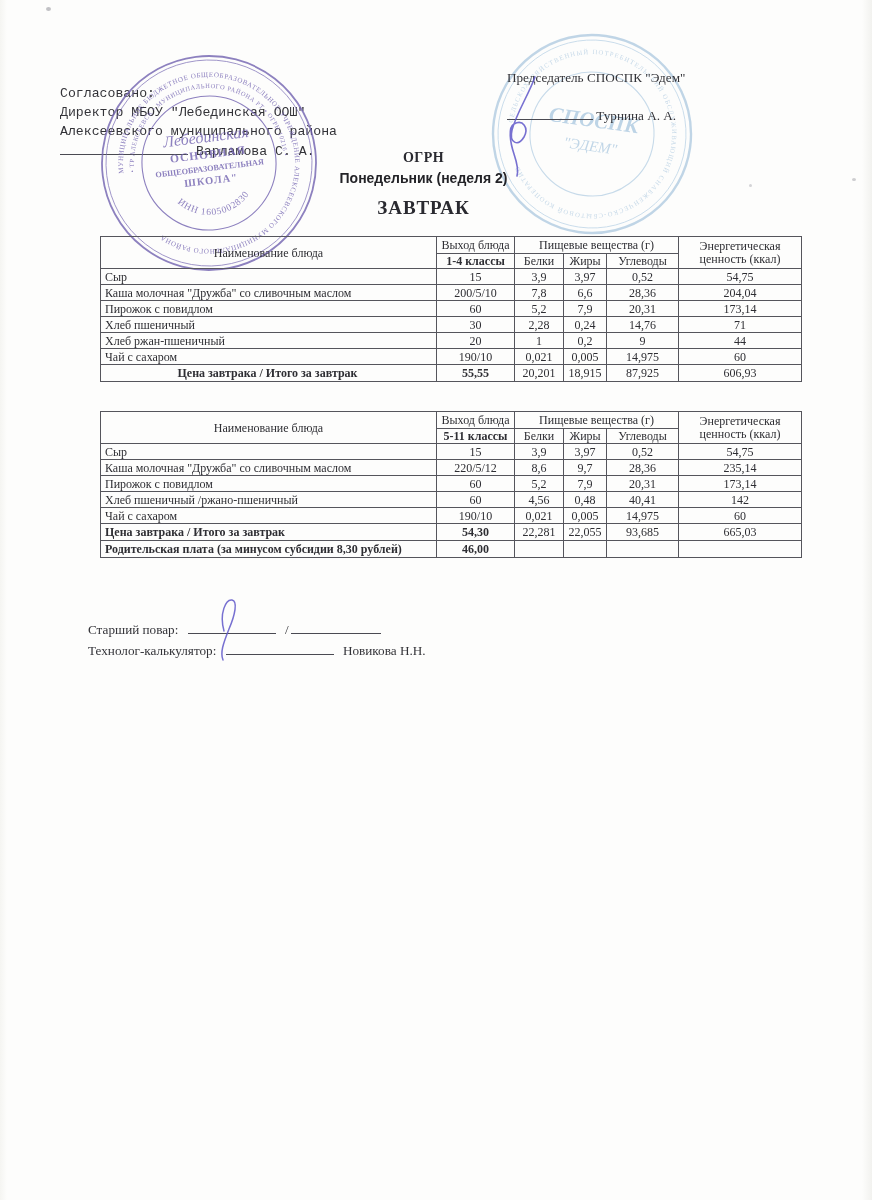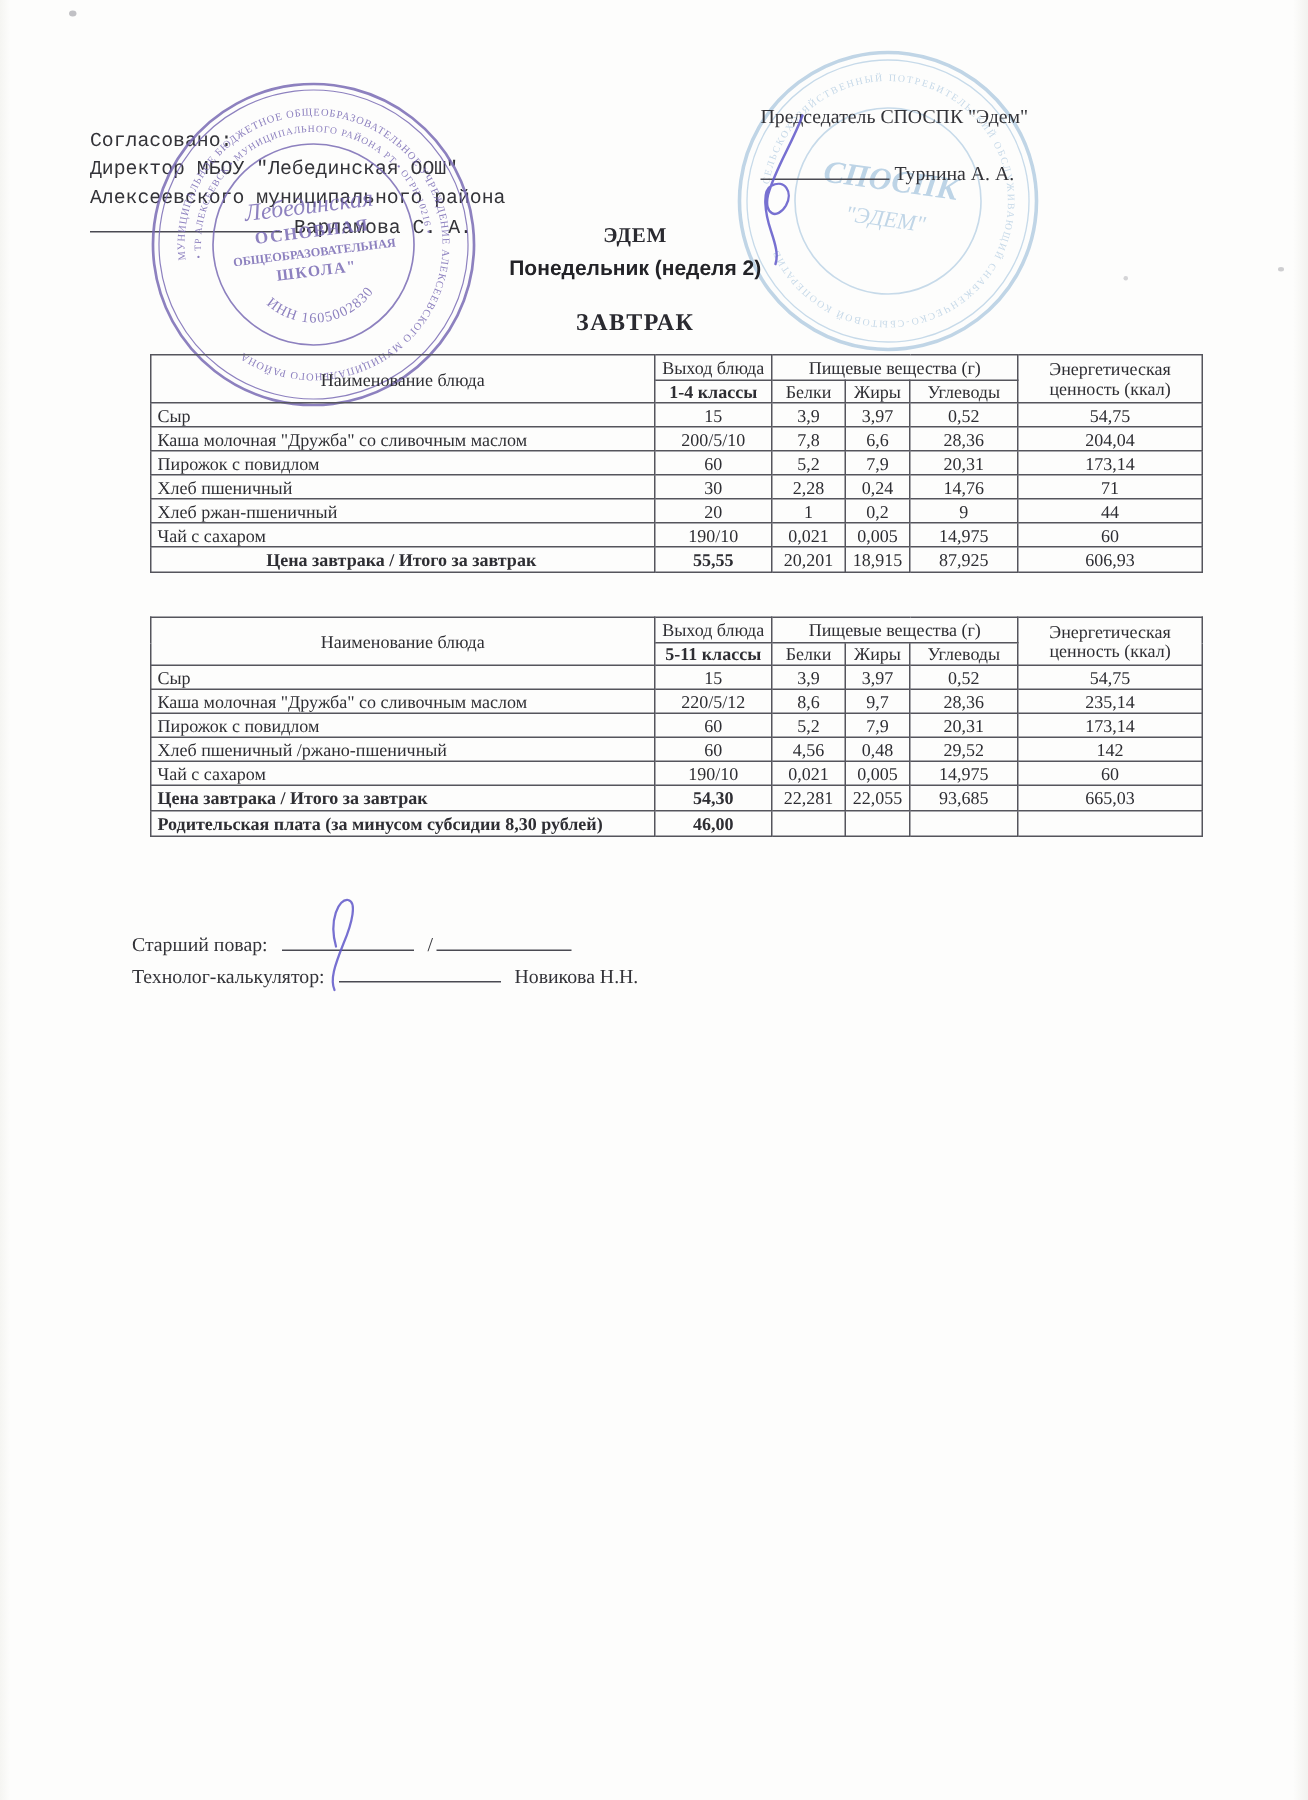--- a/index.html
+++ b/index.html
@@ -11,21 +11,21 @@
   }
   
   .approval{position:absolute;font-size:13.2px;line-height:19.2px;color:#333338;}
   .approval-left{left:60px;top:84px;width:330px;font-family:Liberation Mono, monospace;}
   .approval-right{left:507px;top:68px;width:330px;}
   .uline{display:inline-block;border-bottom:1.2px solid #4a4a52;height:1px;vertical-align:baseline;}
   .title-block{position:absolute;left:296px;top:150px;width:255px;text-align:center;}
   .t-menu{font-size:14px;font-weight:bold;letter-spacing:.5px;color:#2a2a30;}
   .t-day{font-size:14px;font-weight:bold;margin-top:4px;
          font-family:"Liberation Sans","DejaVu Sans",sans-serif;color:#232327;}
-  .t-meal{font-size:16px;font-weight:bold;letter-spacing:1px;margin-top:21px;color:#2a2a30;}
+  .t-meal{font-size:19px;font-weight:bold;letter-spacing:1px;margin-top:11px;color:#2a2a30;}
   
   .menu-table{
     position:absolute;left:100px;width:701px;border-collapse:collapse;table-layout:fixed;
     font-size:12px;color:#2e2e33;border:1.5px solid #46464d;
   }
   .menu-table td{
     border:1px solid #55555c;text-align:center;padding:0 2px;height:15px;line-height:14px;
     overflow:hidden;white-space:nowrap;
   }
   .menu-table td.name{text-align:left;padding-left:4px;}
@@ -98,21 +98,21 @@
       <text x="111" y="119" text-anchor="middle" font-size="8.2" font-weight="bold" fill="#7566b2" font-family="Liberation Serif, serif">ОБЩЕОБРАЗОВАТЕЛЬНАЯ</text>
       <text x="111" y="132" text-anchor="middle" font-size="10.5" font-weight="bold" letter-spacing="1" fill="#7566b2" font-family="Liberation Serif, serif">ШКОЛА"</text>
       <path id="innArc" d="M 70,140 A 48,48 0 0 0 152,140" fill="none"></path>
       <text font-size="9.5" fill="#7566b2" letter-spacing="0.8" font-family="Liberation Serif, serif">
         <textPath href="#innArc" startOffset="50%" text-anchor="middle">ИНН 1605002830</textPath>
       </text>
     </g>
   </svg>
 
   <div class="title-block">
-    <div class="t-menu">ЭДЕМ</div>
+    <div class="t-menu">ОГРН</div>
     <div class="t-day">Понедельник (неделя 2)</div>
     <div class="t-meal">ЗАВТРАК</div>
   </div>
 
   <table class="menu-table" style="top:236px;">
     <colgroup>
       <col style="width:336px">
         <col style="width:78px">
         <col style="width:49px">
       <col style="width:43px">
@@ -235,21 +235,21 @@
       <td>5,2</td>
       <td>7,9</td>
       <td>20,31</td>
       <td>173,14</td>
     </tr>
     <tr>
       <td class="name">Хлеб пшеничный /ржано-пшеничный</td>
       <td>60</td>
       <td>4,56</td>
       <td>0,48</td>
-      <td>29,52</td>
+      <td>40,41</td>
       <td>142</td>
     </tr>
     <tr>
       <td class="name">Чай с сахаром</td>
       <td>190/10</td>
       <td>0,021</td>
       <td>0,005</td>
       <td>14,975</td>
       <td>60</td>
     </tr>

